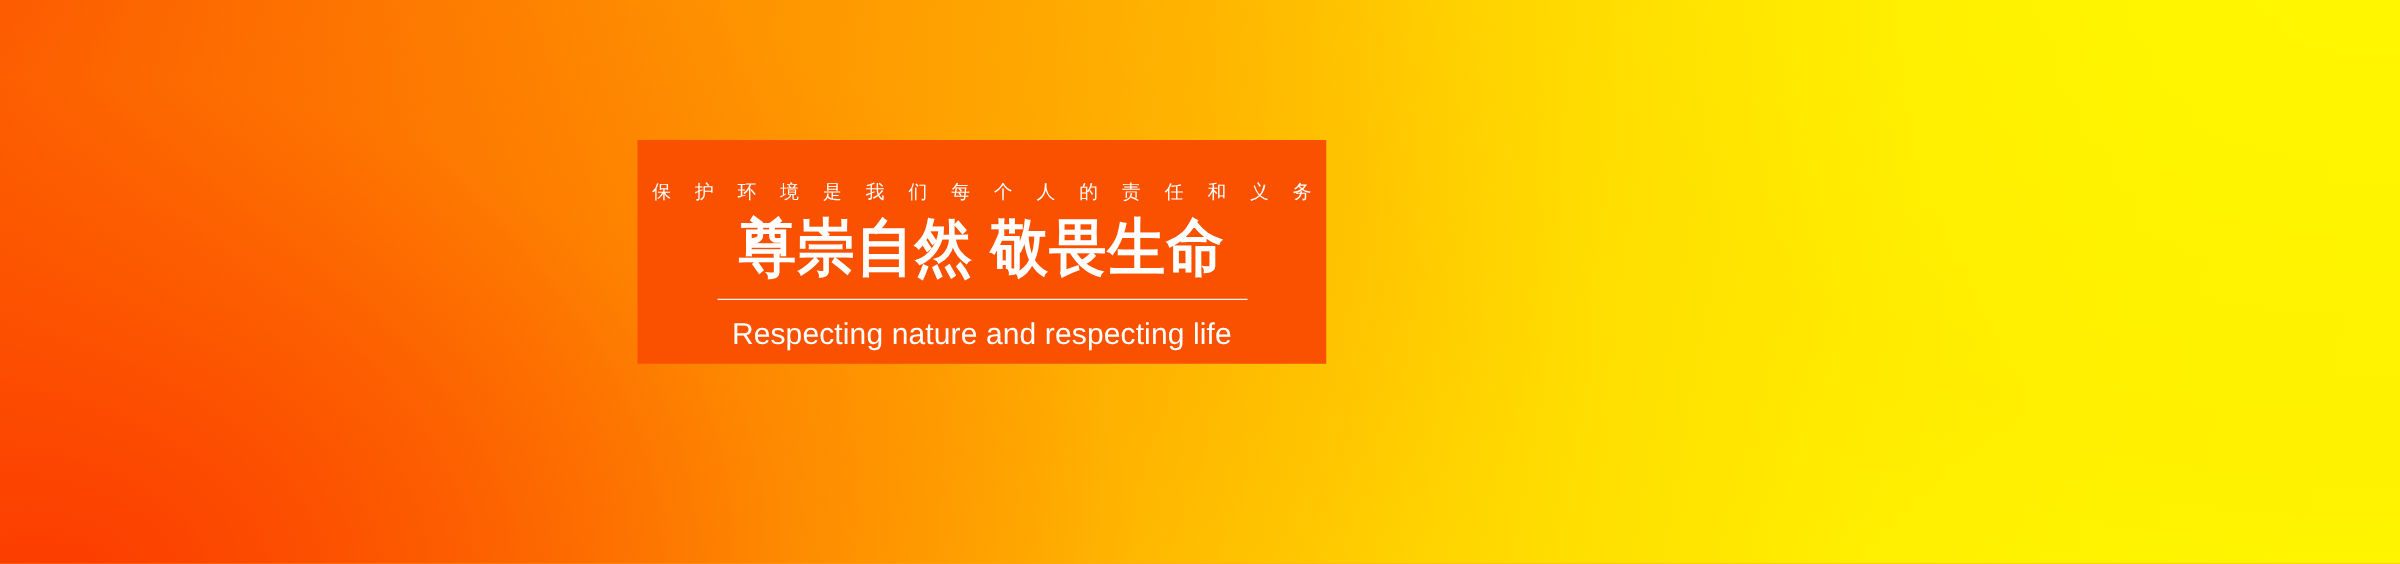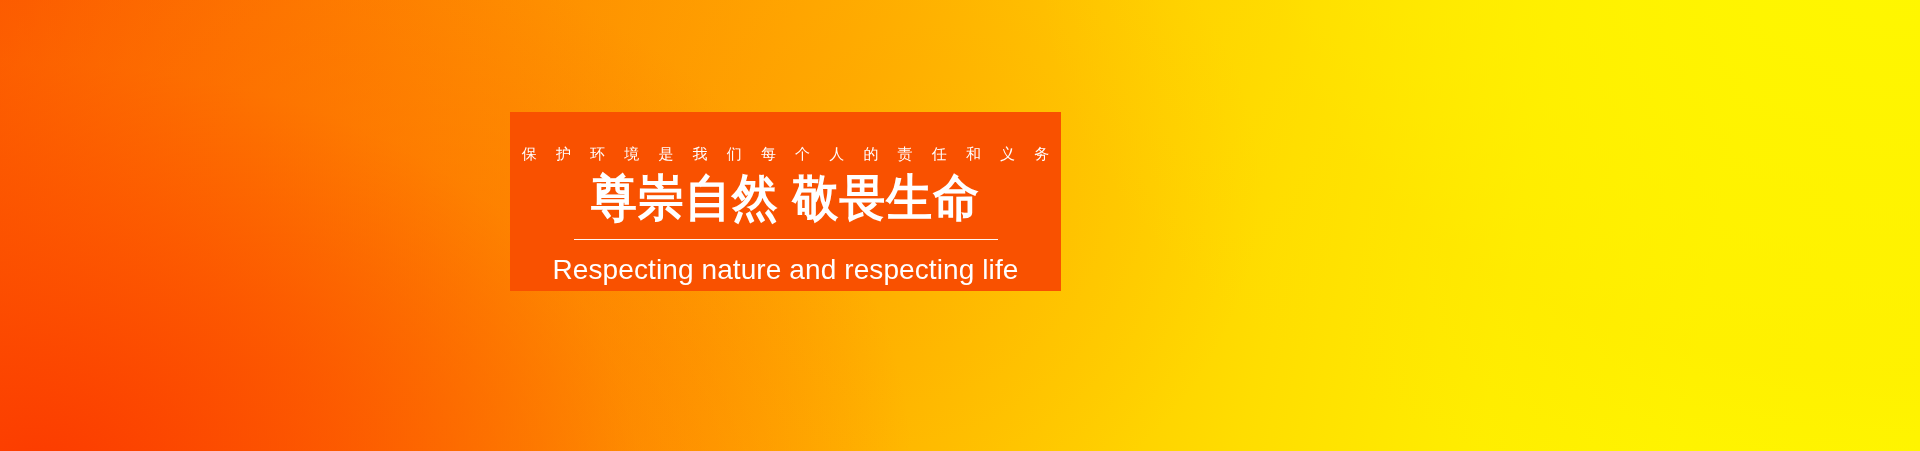--- a/index.html
+++ b/index.html
@@ -120,21 +120,21 @@
     width: 424px;
     height: 1px;
     background: #ffffff;
     opacity: 0.95;
     margin-top: 14px;
   }
 
   
   .panel-subline {
     color: #ffffff;
-    font-size: 28px;
+    font-size: 24px;
     line-height: 1;
     font-weight: 400;
     letter-spacing: 0.1px;
     white-space: nowrap;
     margin-top: 16px;
     font-family: "Liberation Sans", "DejaVu Sans", sans-serif;
   }
 </style>
 </head>
 <body>

